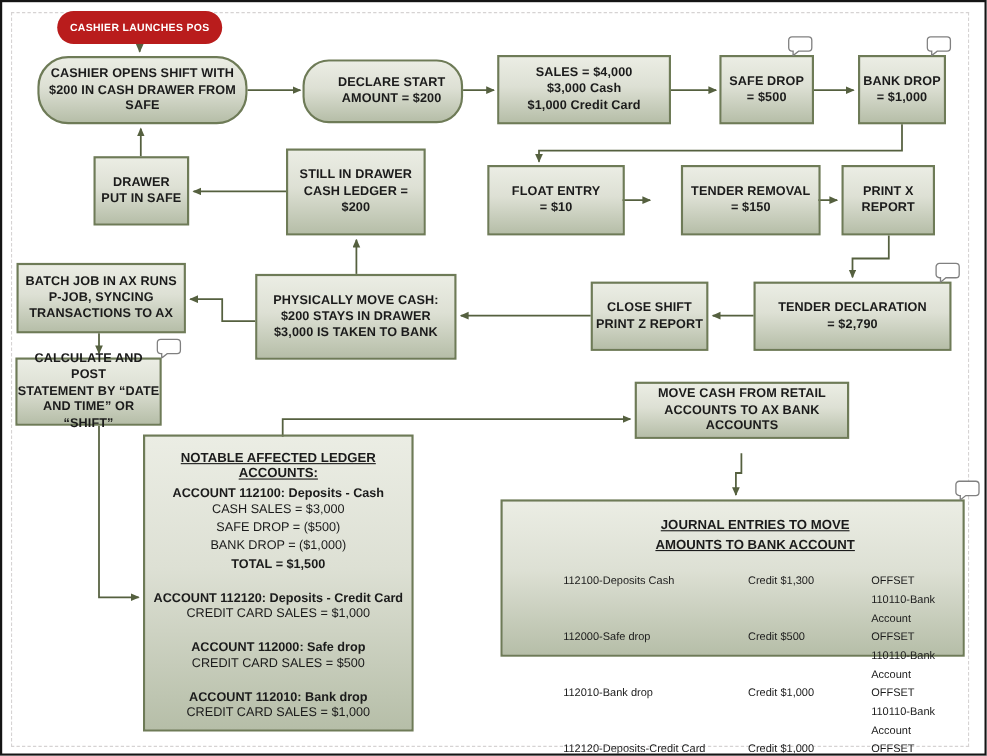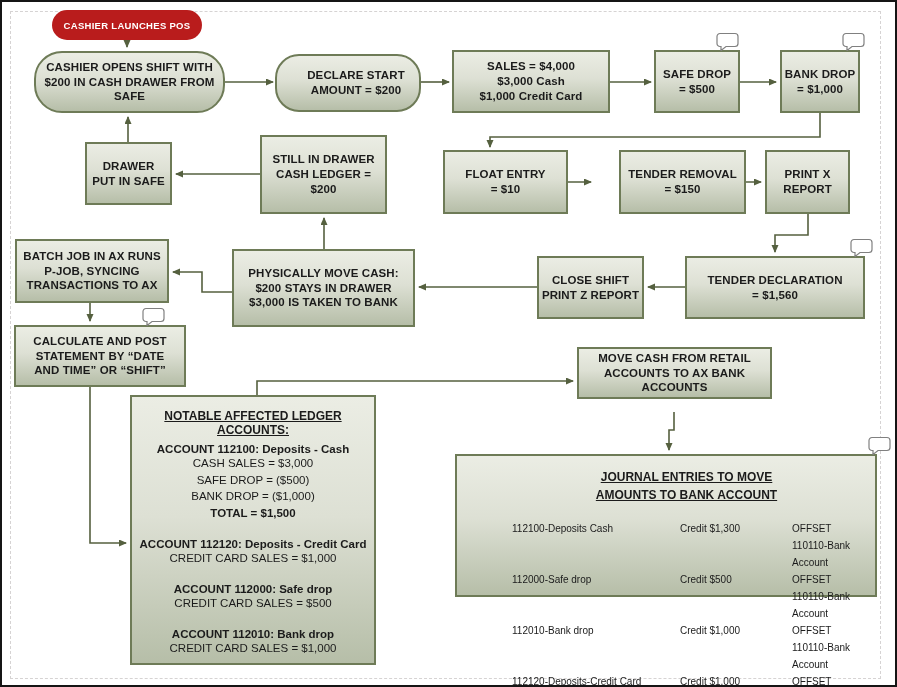--- a/index.html
+++ b/index.html
@@ -111,23 +111,23 @@
 TRANSACTIONS TO AX</div>
 
   <div class="node" style="left:763px;top:148px;width:85px;height:64px;">PRINT X
 REPORT</div>
   <div class="node" style="left:230px;top:247px;width:183px;height:78px;">PHYSICALLY MOVE CASH:
 $200 STAYS IN DRAWER
 $3,000 IS TAKEN TO BANK</div>
   <div class="node" style="left:535px;top:254px;width:107px;height:63px;">CLOSE SHIFT
 PRINT Z REPORT</div>
   <div class="node" style="left:683px;top:254px;width:180px;height:63px;">TENDER DECLARATION
-= $1,560</div>
+= $2,790</div>
 
-  <div class="node" style="left:12px;top:323px;width:172px;height:62px;">CALCULATE AND POST
+  <div class="node" style="left:12px;top:323px;width:133px;height:62px;">CALCULATE AND POST
 STATEMENT BY “DATE
 AND TIME” OR “SHIFT”</div>
   <div class="node" style="left:575px;top:345px;width:195px;height:52px;">MOVE CASH FROM RETAIL
 ACCOUNTS TO AX BANK
 ACCOUNTS</div>
 
   <div class="bigbox" style="left:128px;top:393px;width:246px;height:270px;">
     <div class="title">NOTABLE AFFECTED LEDGER ACCOUNTS:</div>
     <div class="sect-head">ACCOUNT 112100: Deposits - Cash</div>
     <div class="sect-line">CASH SALES = $3,000</div>

